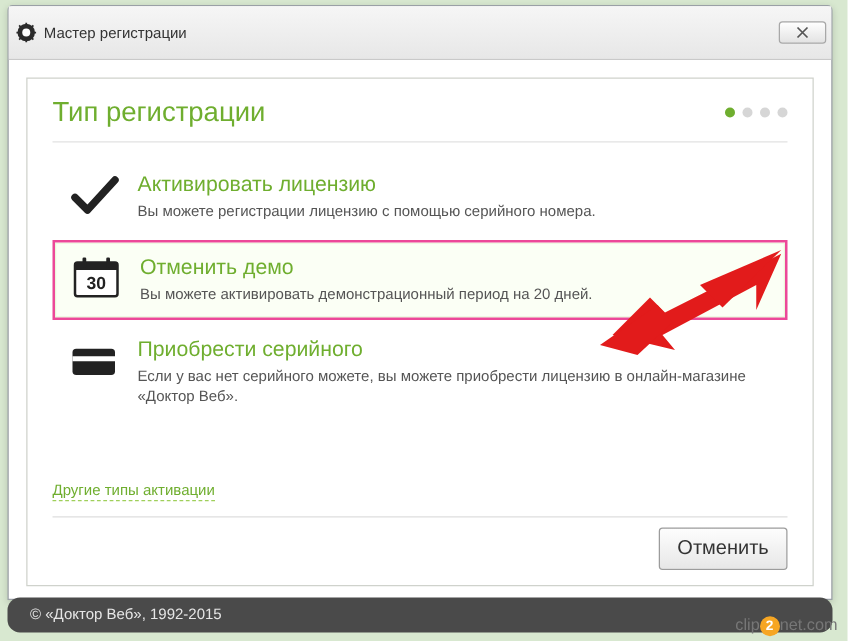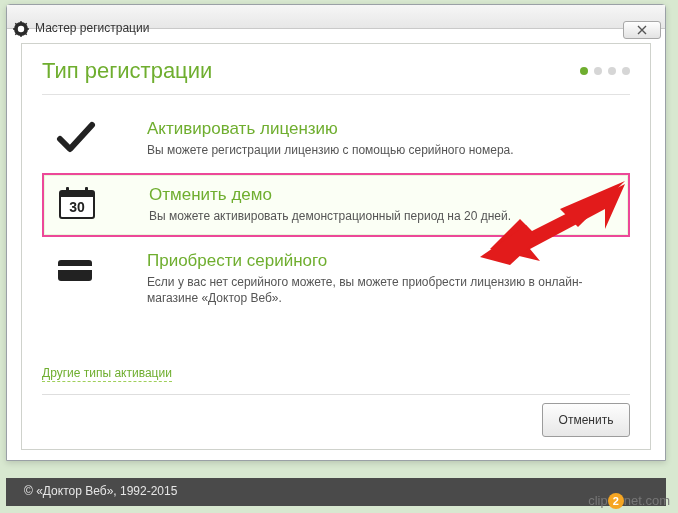--- a/index.html
+++ b/index.html
@@ -14,26 +14,26 @@
   .window {
     position: absolute;
     left: 6px; top: 4px;
     width: 660px;
     background: #fff;
     border: 1px solid #9aa0a6;
     border-radius: 4px 4px 0 0;
     box-shadow: 0 2px 6px rgba(0,0,0,.15);
   }
   .titlebar {
-    height: 24px;
+    height: 43px;
     background: linear-gradient(#f6f6f6,#e7e7e7);
     border-bottom: 1px solid #c9c9c9;
     display: flex;
-    align-items: flex-start;
-    padding: 16px 4px 0 6px;
+    align-items: center;
+    padding: 0 4px 0 6px;
   }
   .titlebar .app-icon {
     width: 16px; height: 16px;
     margin-right: 6px;
     display: inline-flex;
   }
   .titlebar .title {
     font-size: 12px;
     color: #333;
     flex: 1;
@@ -93,21 +93,21 @@
     background: #fbfff5;
     box-shadow: 0 0 0 1px rgba(143,200,70,.15) inset;
   }
   .opt-icon {
     width: 42px; height: 36px;
     flex: 0 0 42px;
     display: flex;
     align-items: center;
     justify-content: center;
   }
-  .opt-body { flex: 1; margin-left: 37px; }
+  .opt-body { flex: 1; }
   .opt-title {
     color: #6fae2f;
     font-size: 17px;
     margin-bottom: 3px;
   }
   .opt-desc {
     color: #555;
     font-size: 12px;
     line-height: 1.4;
   }
@@ -126,37 +126,38 @@
     padding-top: 8px;
     display: flex;
     justify-content: flex-end;
   }
   .btn {
     min-width: 88px;
     height: 24px;
     border: 1px solid #9c9c9c;
     border-radius: 3px;
     background: linear-gradient(#fdfdfd,#e7e7e7);
-    font-size: 12px;
+    font-size: 16px;
     color: #333;
     padding: 16px 14px;
     display: inline-flex;
     align-items: center;
     justify-content: center;
     cursor: pointer;
   }
   .footer {
     position: absolute;
     left: 6px; right: 12px;
     top: 478px;
     background: #4a4a4a;
     color: #e6e6e6;
     font-size: 12px;
     padding: 6px 18px;
     height: 28px;
+    border-radius: 10px;
   }
   .arrow {
     position: absolute;
     left: 438px; top: 135px;
     pointer-events: none;
   }
   .watermark {
     position: absolute;
     right: 8px; bottom: 4px;
     font-size: 13px;

